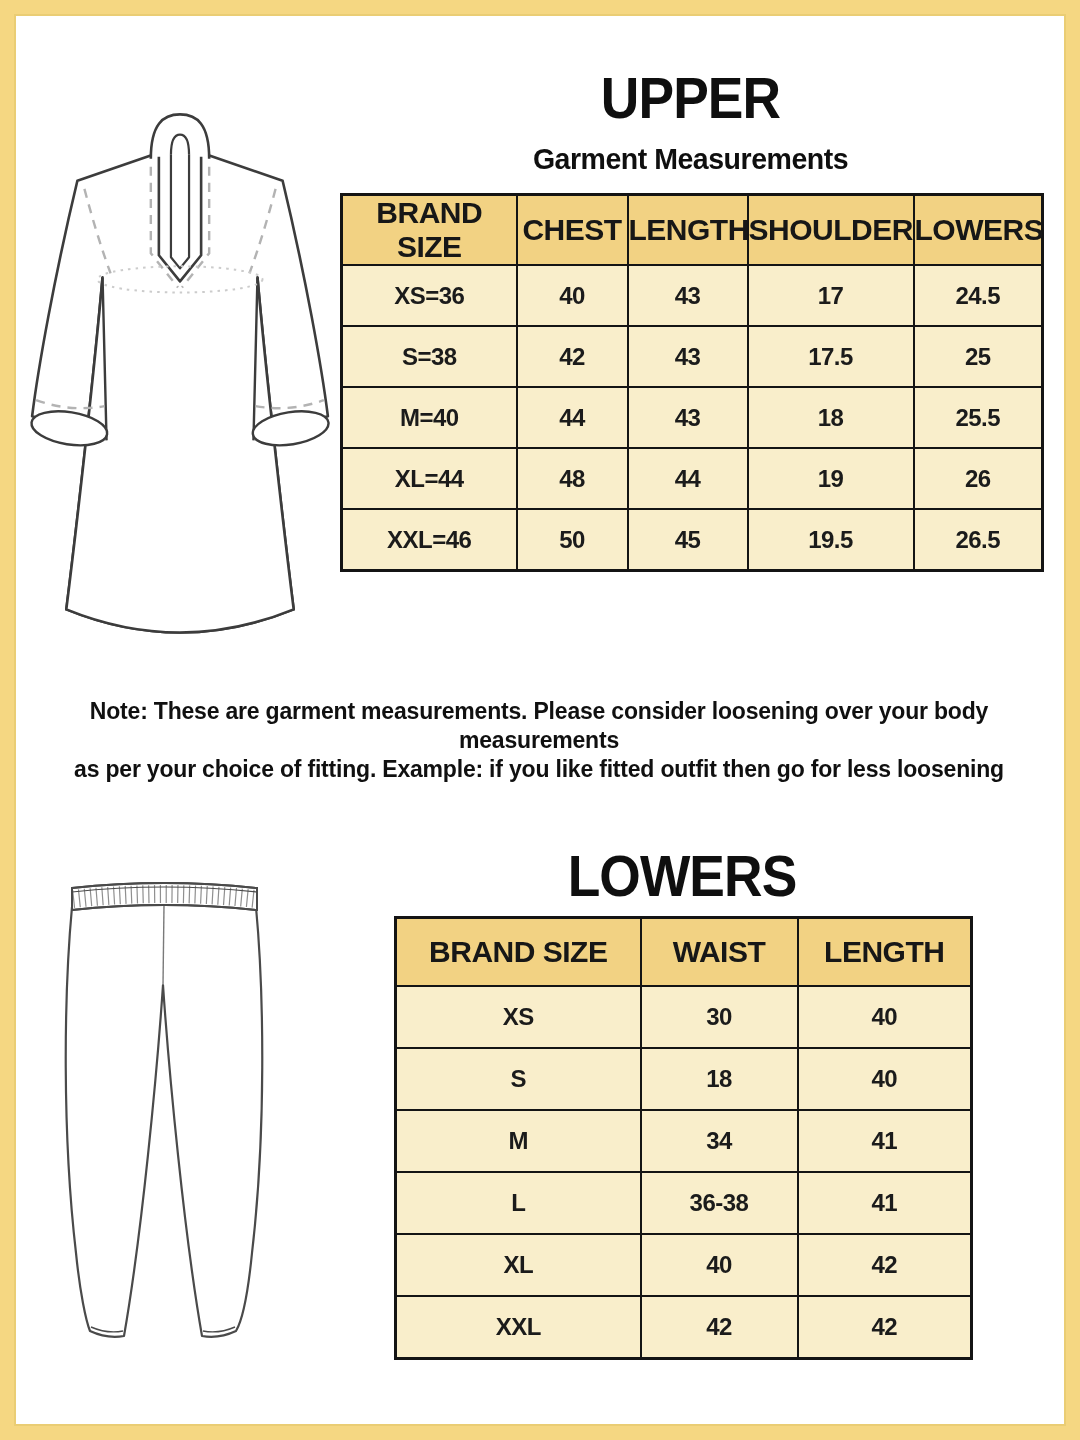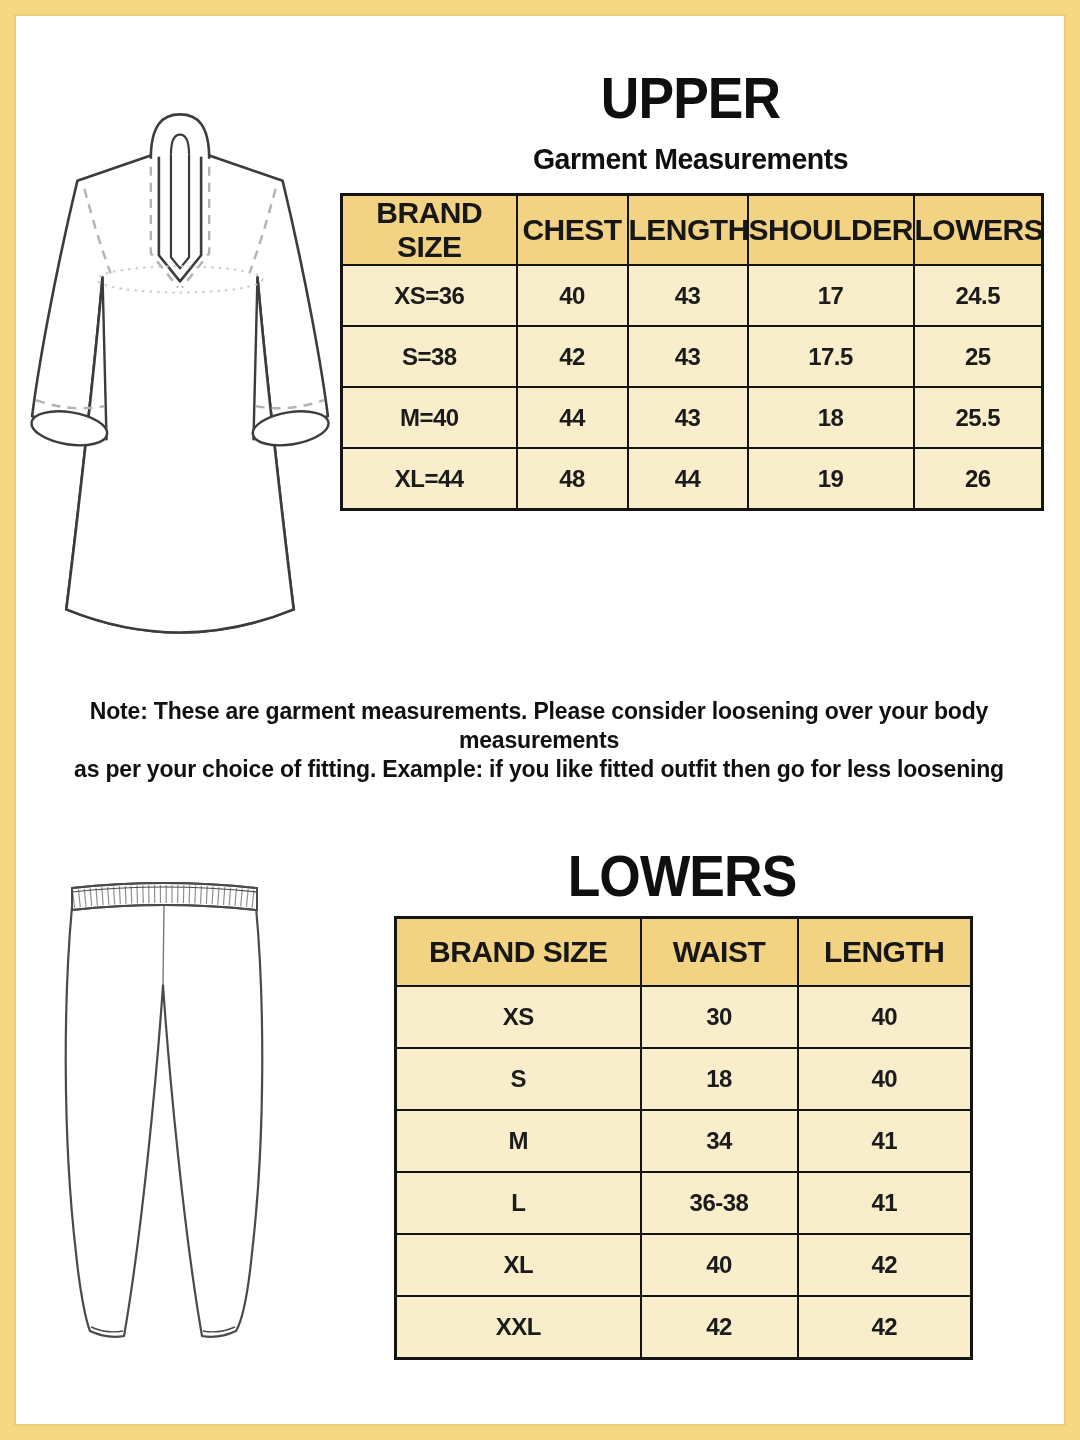--- a/index.html
+++ b/index.html
@@ -127,20 +127,27 @@
         <td>18</td>
         <td>25.5</td>
       </tr>
       <tr>
         <td>XL=44</td>
         <td>48</td>
         <td>44</td>
         <td>19</td>
         <td>26</td>
       </tr>
+      <tr>
+        <td>XXL=46</td>
+        <td>50</td>
+        <td>45</td>
+        <td>19.5</td>
+        <td>26.5</td>
+      </tr>
     </tbody>
   </table>
 
   <p class="note">
     <span>Note: These are garment measurements. Please consider loosening over your body measurements</span><br>
     <span>as per your choice of fitting. Example: if you like fitted outfit then go for less loosening</span>
   </p>
 
   <svg class="garment-svg pants" width="205" height="492" viewBox="0 0 205 490" fill="none" xmlns="http://www.w3.org/2000/svg">
 

